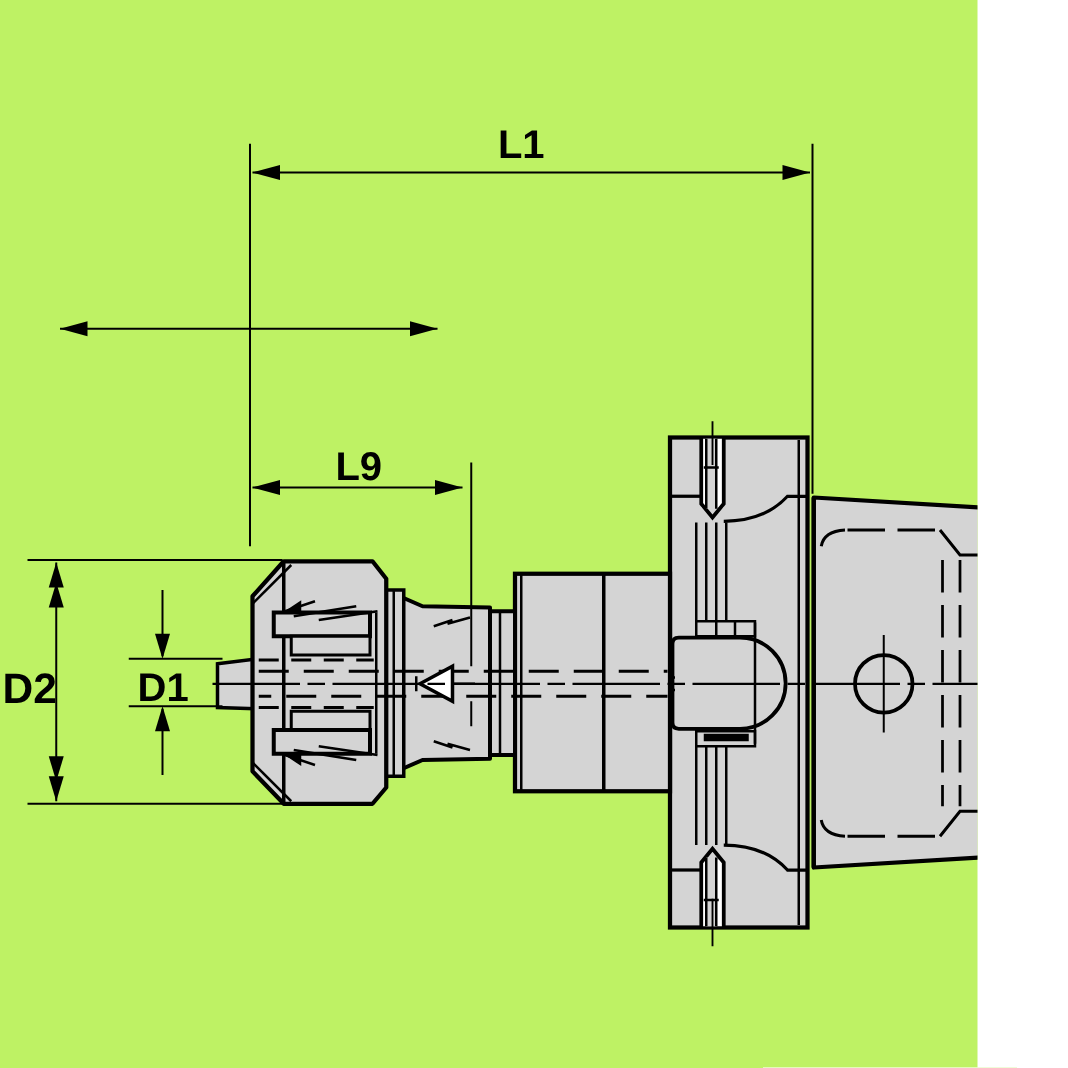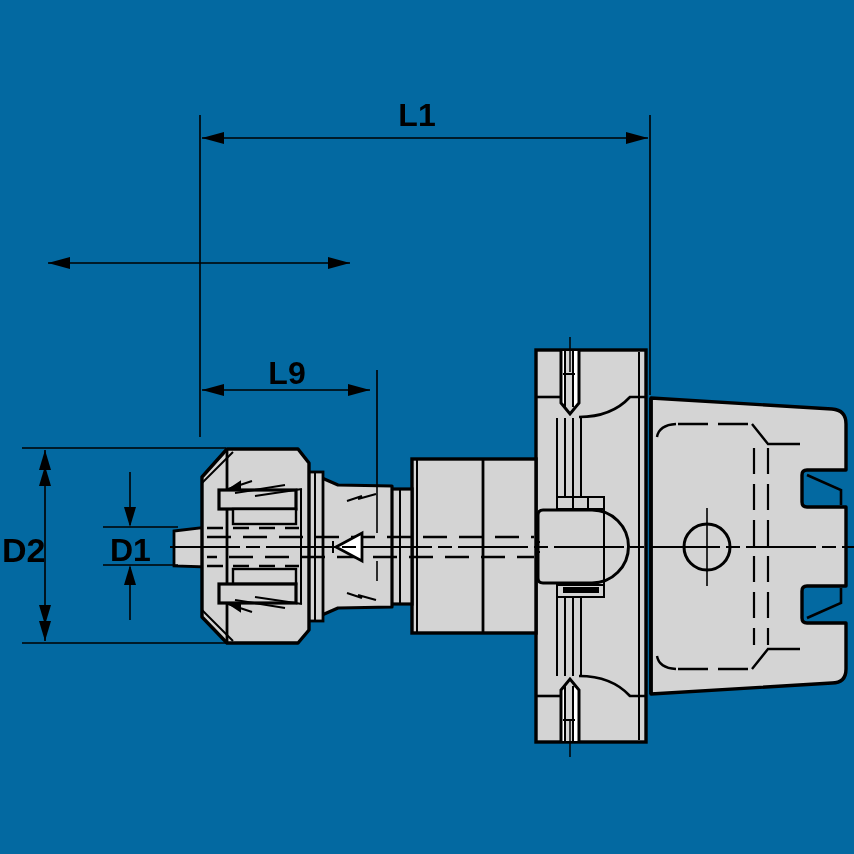--- a/index.html
+++ b/index.html
@@ -1,17 +1,17 @@
 <!DOCTYPE html>
 <html><head>
 <meta charset="utf-8">
 <style>
   html,body{margin:0;padding:0;background:#ffffff;}
   body{font-family:"Liberation Sans", sans-serif;}
-  .stage{position:relative;width:854px;height:854px;background:#0369a1;overflow:hidden;}
+  .stage{position:relative;width:782px;height:854px;background:#bef264;overflow:hidden;}
   svg{display:block;}
   .dim-label{font-family:"Liberation Sans", sans-serif;font-weight:bold;fill:#000;}
 </style>
 </head>
 <body>
 
 <div class="stage">
 <svg width="854" height="854" viewBox="0 0 854 854" xmlns="http://www.w3.org/2000/svg">
 
   <g>

